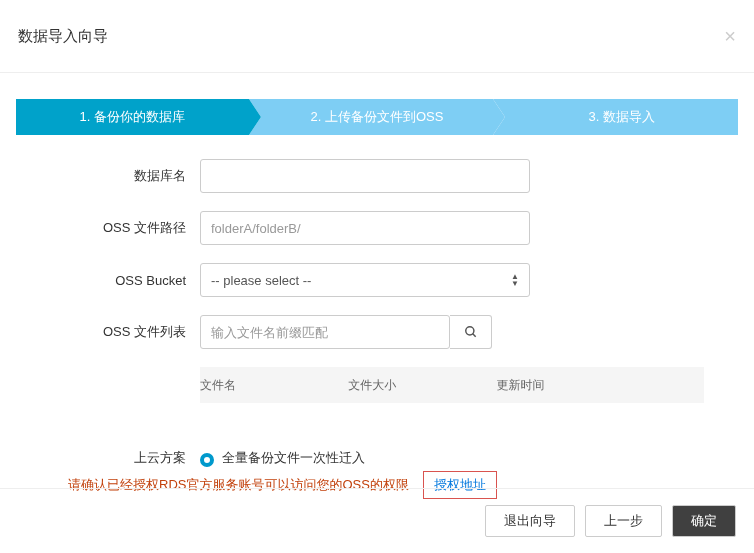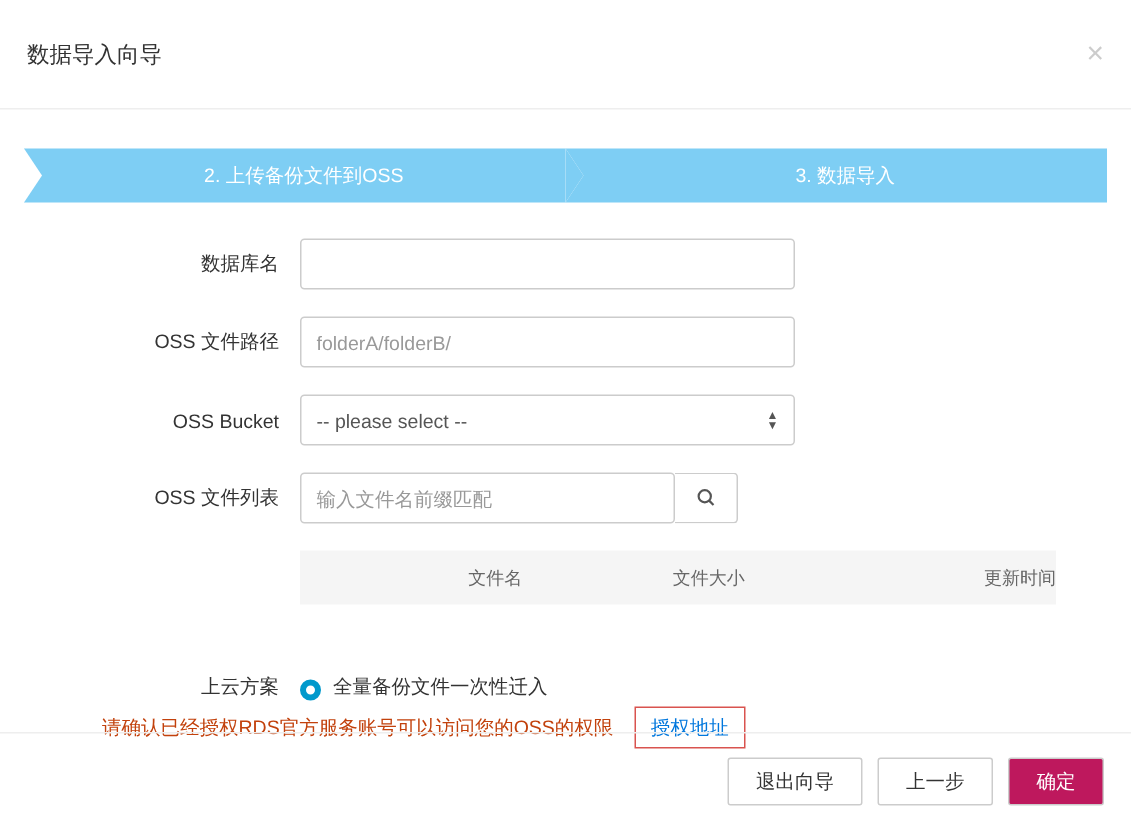--- a/index.html
+++ b/index.html
@@ -42,46 +42,49 @@
     .form-control input::placeholder { color: #999; }
     .select-wrap { display: flex; align-items: center; justify-content: space-between; cursor: pointer; }
     .select-wrap .select-text { color: #555; }
     .sort-icon { display: inline-flex; flex-direction: column; font-size: 8px; line-height: 7px; color: #555; }
 
     .search-row .form-control { display: flex; }
     .search-row input { width: 250px !important; border-top-right-radius: 0; border-bottom-right-radius: 0; }
     .search-btn { width: 42px; height: 34px; border: 1px solid #ccc; border-left: none; background: #fff; border-top-right-radius: 3px; border-bottom-right-radius: 3px; display: flex; align-items: center; justify-content: center; cursor: pointer; }
 
     .table-header { display: flex; background: #f5f5f5; height: 36px; align-items: center; margin-left: 184px; width: 504px; color: #666; font-size: 12px; }
-    .th { flex: 1; text-align: right; }
+    .th { flex: 1; text-align: left; }
     .th:last-child { flex: 1.4; }
 
     .radio-row { display: flex; align-items: center; margin-top: 46px; }
     .radio-group { display: flex; align-items: flex-end; gap: 8px; }
     .radio-circle { width: 14px; height: 14px; border-radius: 50%; border: 4px solid #0099cc; background: #fff; }
     
     .auth-row { display: flex; align-items: center; margin-top: 4px; }
     .auth-text { width: auto; text-align: right; padding-right: 14px; color: #c2410c; font-size: 13px; margin-left: 52px; }
     .auth-link { color: #0077dd; border: 1.5px solid #d9534f; padding: 4px 10px; font-size: 13px; cursor: pointer; }
 
     .modal-footer { position: absolute; bottom: 0; left: 0; right: 0; padding: 16px 18px; border-top: 1px solid #eee; display: flex; justify-content: flex-end; gap: 10px; }
     .btn { height: 32px; padding: 0 18px; border: 1px solid #ccc; background: #fff; font-size: 13px; cursor: pointer; border-radius: 2px; color: #333; }
-    .btn.disabled { background: #be185d; color: #fff; border-color: #ccc; cursor: not-allowed; }
+    .btn.disabled { background: #404040; color: #fff; border-color: #ccc; cursor: not-allowed; }
   </style>
 </head>
 <body>
 
 <div class="modal">
   <div class="modal-header">
     <span class="modal-title">数据导入向导</span>
     <span class="close-btn">×</span>
   </div>
 
   <div class="modal-body">
     <div class="steps">
+      <div class="step current">
+        <span>1. 备份你的数据库</span>
+      </div>
       <div class="step other mid">
         <span>2. 上传备份文件到OSS</span>
       </div>
       <div class="step other last">
         <span>3. 数据导入</span>
       </div>
     </div>
 
     <div class="form-row">
       <div class="form-label">数据库名</div>

